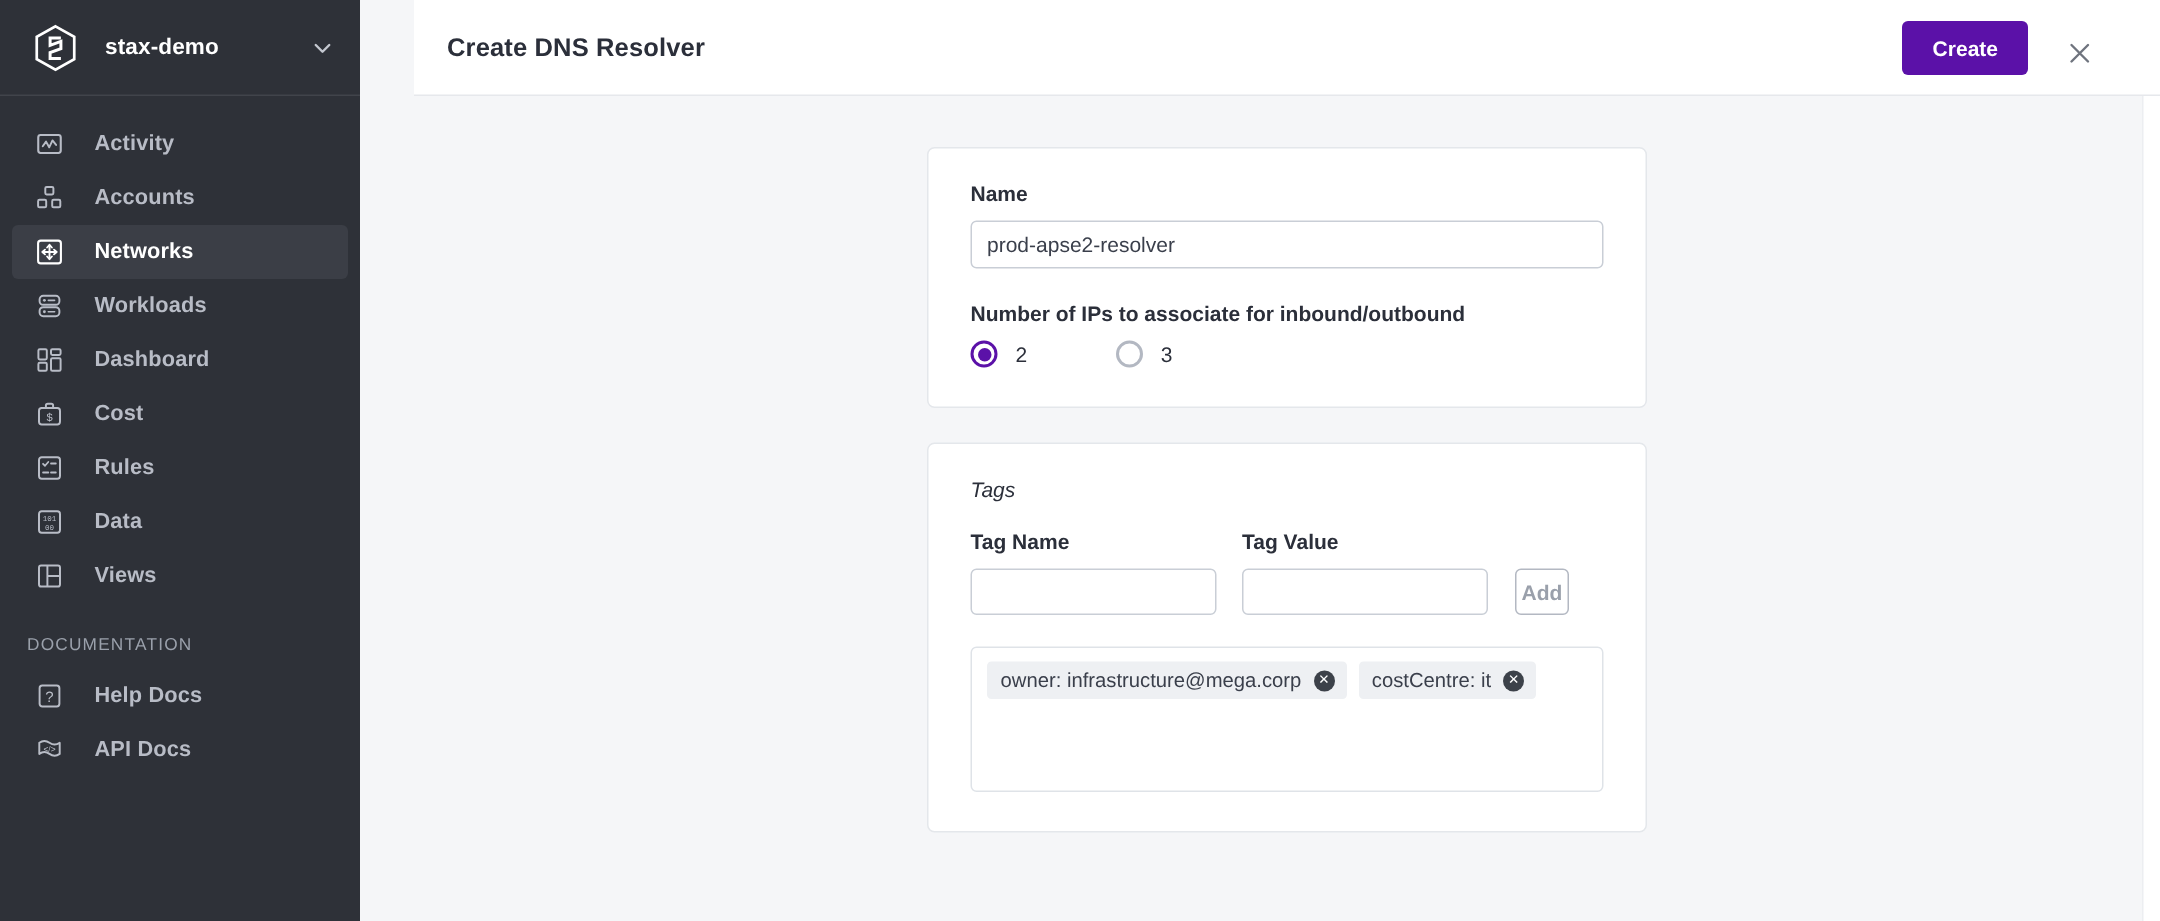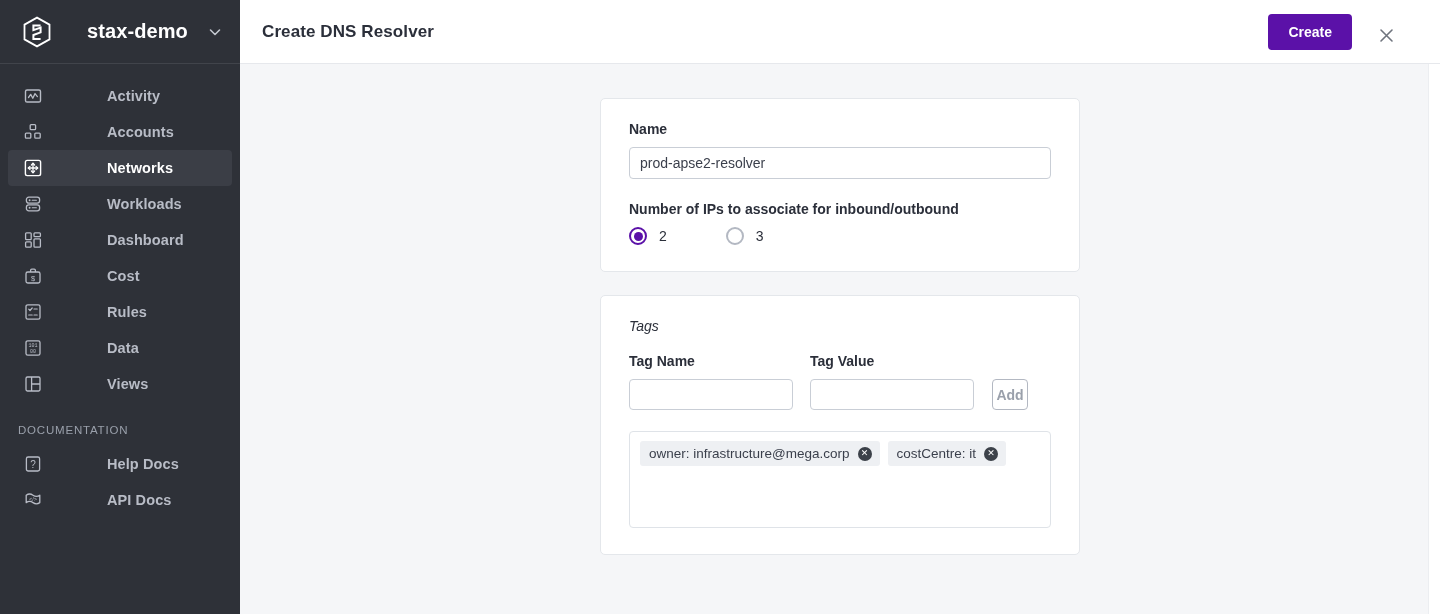--- a/index.html
+++ b/index.html
@@ -20,37 +20,36 @@
     position: relative;
   }
   .brand {
     height: 64px; flex: 0 0 64px;
     display: flex; align-items: center;
     padding: 0 16px 0 22px;
     border-bottom: 1px solid #41444b;
   }
   .brand-logo { width: 30px; height: 32px; flex: 0 0 30px; }
   .brand-name {
-    color: #ffffff; font-size: 20px; font-weight: bold;
-    margin-left: 35px; letter-spacing: 0.1px;
+    color: #ffffff; font-size: 15px; font-weight: bold;
+    margin-left: 18px; letter-spacing: 0.1px;
     white-space: nowrap;
   }
   .brand-chevron {
     margin-left: auto; width: 18px; height: 18px;
     display: flex; align-items: center; justify-content: center;
   }
   .nav { padding-top: 14px; }
   .nav-item {
     display: flex; align-items: center;
     height: 36px;
     margin: 0 8px;
     border-radius: 4px;
     padding-left: 14px;
     cursor: pointer;
-    gap: 44px;
   }
   .nav-item + .nav-item { margin-top: 0px; }
   .nav-item .ico {
     width: 22px; height: 22px; flex: 0 0 22px;
     display: flex; align-items: center; justify-content: center;
   }
   .nav-item .lbl {
     margin-left: 19px;
     font-size: 14.5px; font-weight: bold;
     color: #b8bcc6; white-space: nowrap;
@@ -65,20 +64,21 @@
     margin: 22px 0 10px 0;
   }
 
   
   .main {
     flex: 1 1 auto; height: 614px;
     display: flex; flex-direction: column;
     background: #f5f6f8;
     min-width: 0;
     position: relative;
+    padding-left: 36px;
   }
   .topbar {
     height: 64px; flex: 0 0 64px;
     background: #ffffff;
     display: flex; align-items: center;
     padding: 0 40px 0 22px;
     border-bottom: 1px solid #e6e8ec;
   }
   .page-title {
     font-size: 17px; font-weight: bold; color: #2b2f3a;

